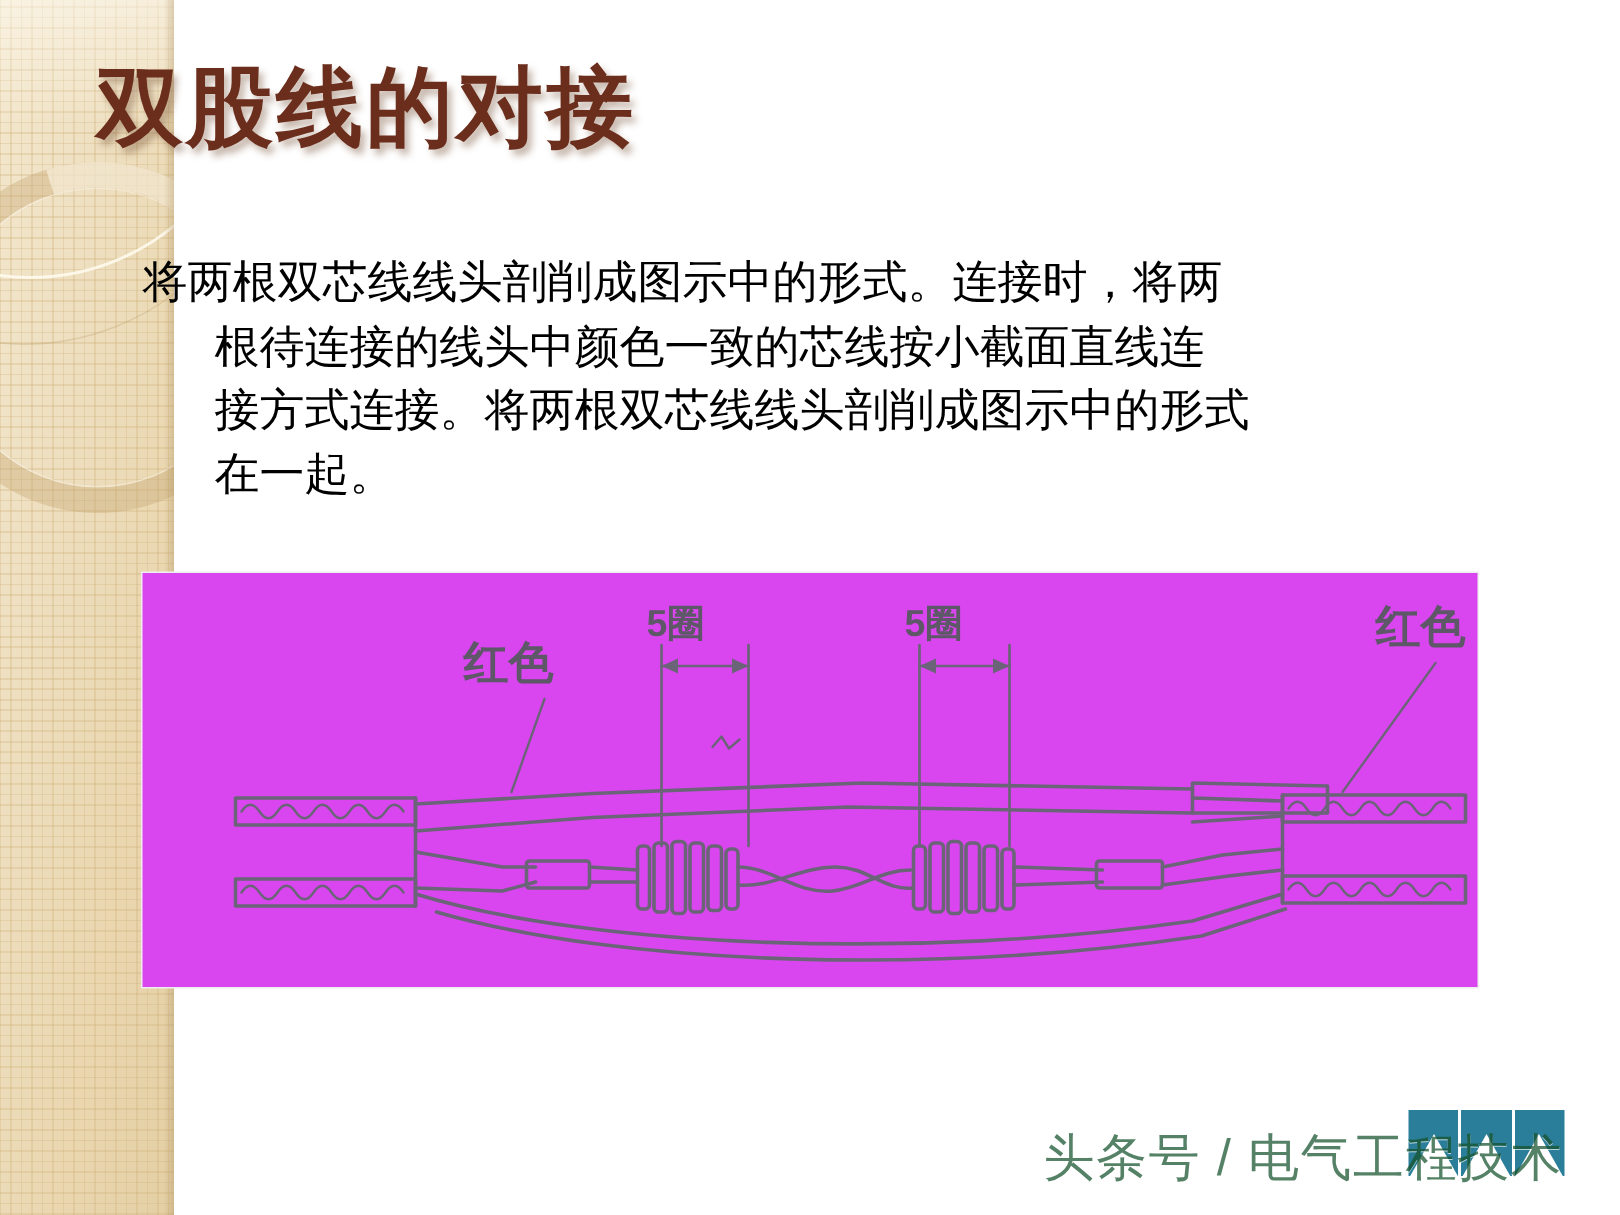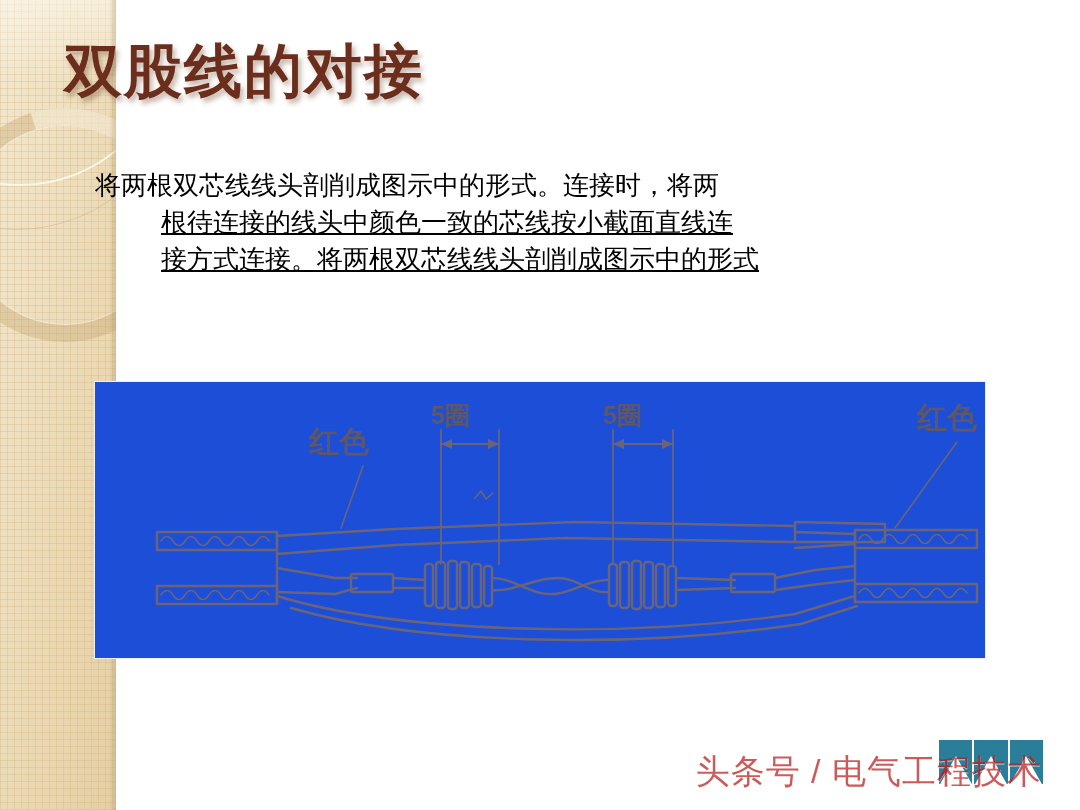--- a/index.html
+++ b/index.html
@@ -59,30 +59,30 @@
     font-size:58px;line-height:1.16;font-weight:bold;letter-spacing:2px;
     color:#6b2d1c;
     text-shadow:3px 4px 5px rgba(120,80,55,.42);
     white-space:nowrap;
     margin-top:20px;
   }
 
   
   .body-text{
     position:absolute;left:95px;top:168px;width:880px;
-    font-size:26px;line-height:1.42;color:#000;
+    font-size:30px;line-height:1.42;color:#000;
     text-indent:0;
   }
   .body-text .l{display:block;}
-  .body-text .l+ .l{margin-left:66px;text-decoration:underline;}
+  .body-text .l+ .l{margin-left:48px;}
 
   
   .figure{
     position:absolute;left:95px;top:382px;width:890px;height:276px;
-    background:#1d4ed8;
+    background:#d946ef;
     box-shadow:0 0 0 1px rgba(238,238,238,1);
   }
   .figure svg{display:block;width:100%;height:100%;}
 
   .fig-label{
     font-family:"Liberation Sans","DejaVu Sans",sans-serif;
     font-weight:bold;fill:#5d5768;
   }
 
   
@@ -97,21 +97,21 @@
   .logo .cell{
     flex:1;background:#2b7e99;position:relative;overflow:hidden;
   }
   .logo .cell:after{
     content:"";position:absolute;left:50%;bottom:-2px;transform:translateX(-50%);
     width:0;height:0;border-left:17px solid transparent;border-right:17px solid transparent;
     border-bottom:30px solid #ffffff;
   }
   .wm-text{
     position:relative;z-index:3;
-    font-size:34px;color:#b91c1c;opacity:.72;
+    font-size:34px;color:#14532d;opacity:.72;
     font-family:"Liberation Sans","DejaVu Sans",sans-serif;
     letter-spacing:1px;white-space:nowrap;
     text-shadow:0 1px 0 rgba(255,255,255,.9);
   }
 </style>
 </head>
 <body>
 
 <div class="slide">
 
@@ -122,20 +122,21 @@
     <div class="arc-thin"></div>
     <div class="arc-thin2"></div>
   </div>
 
   <div class="title">双股线的对接</div>
 
   <div class="body-text">
     <span class="l">将两根双芯线线头剖削成图示中的形式。连接时，将两</span>
     <span class="l">根待连接的线头中颜色一致的芯线按小截面直线连</span>
     <span class="l">接方式连接。将两根双芯线线头剖削成图示中的形式</span>
+    <span class="l">在一起。</span>
   </div>
 
   <div class="figure">
     <svg viewBox="0 0 890 276" preserveAspectRatio="none">
       <g fill="none" stroke="#6b6478" stroke-width="2.4" stroke-linejoin="round" stroke-linecap="round">
 
         <g>
           <rect x="62" y="150" width="120" height="18"></rect>
           <rect x="62" y="204" width="120" height="18"></rect>
           <line x1="182" y1="150" x2="182" y2="222"></line>

